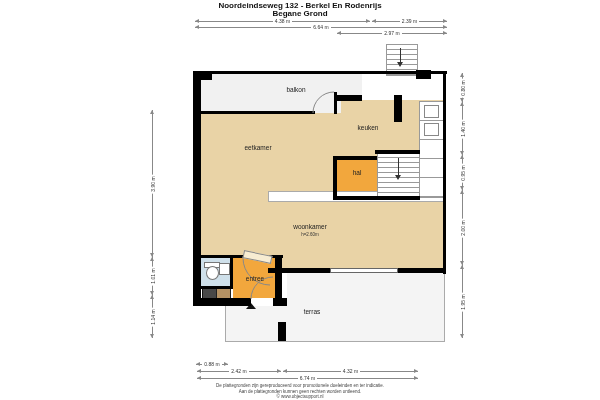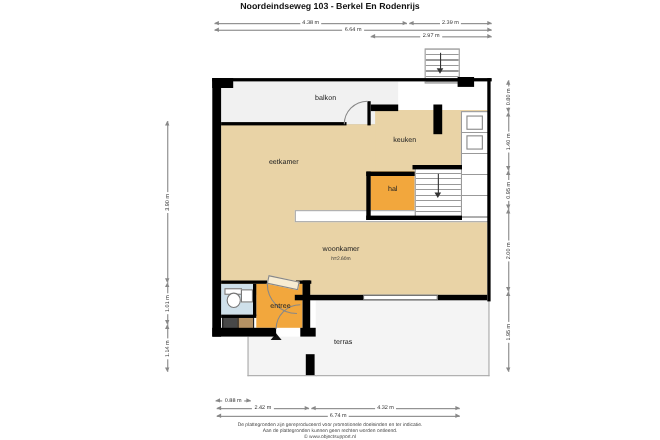--- a/index.html
+++ b/index.html
@@ -25,21 +25,22 @@
   .dimv .ab{position:absolute;bottom:0;left:1px;width:0;height:0;border:2.5px solid transparent;border-bottom:0;border-top:4px solid #888;}
   .stairs{position:absolute;background:#fff;background-image:repeating-linear-gradient(to bottom,transparent 0 4px,#999 4px 5px);border:1px solid #999;}
   .foot{position:absolute;left:0;right:0;text-align:center;font-size:4.5px;line-height:5.5px;color:#444;}
   svg.arc{position:absolute;overflow:visible;}
 </style>
 </head>
 <body>
 
 <div id="canvas">
 
-  <div class="ttl" style="top:2px;">Noordeindseweg 103 - Berkel En Rodenrijs</div>
+  <div class="ttl" style="top:2px;">Noordeindseweg 132 - Berkel En Rodenrijs</div>
+  <div class="ttl" style="top:10px;">Begane Grond</div>
 
   <div class="fill" style="left:201px;top:74px;width:243px;height:39px;background:#f1f1f1;border-bottom:1px solid #bbb;"></div>
   <div class="fill" style="left:362px;top:74px;width:81px;height:27px;background:#fff;border-bottom:1px solid #bbb;"></div>
   <div class="fill" style="left:201px;top:113px;width:242px;height:155px;background:#e9d3a6;"></div>
   <div class="fill" style="left:341px;top:100px;width:102px;height:96px;background:#e9d3a6;"></div>
   <div class="fill" style="left:337px;top:156px;width:40px;height:40px;background:#f2a73d;"></div>
   <div class="fill" style="left:201px;top:258px;width:29px;height:28px;background:#cfe0ea;"></div>
   <div class="fill" style="left:233px;top:258px;width:42px;height:40px;background:#f2a73d;"></div>
   <div class="fill" style="left:287px;top:273px;width:157px;height:68px;background:#f4f4f4;border-right:1px solid #aaa;border-bottom:1px solid #aaa;"></div>
   <div class="fill" style="left:225px;top:306px;width:62px;height:35px;background:#f4f4f4;border-left:1px solid #aaa;border-bottom:1px solid #aaa;"></div>

